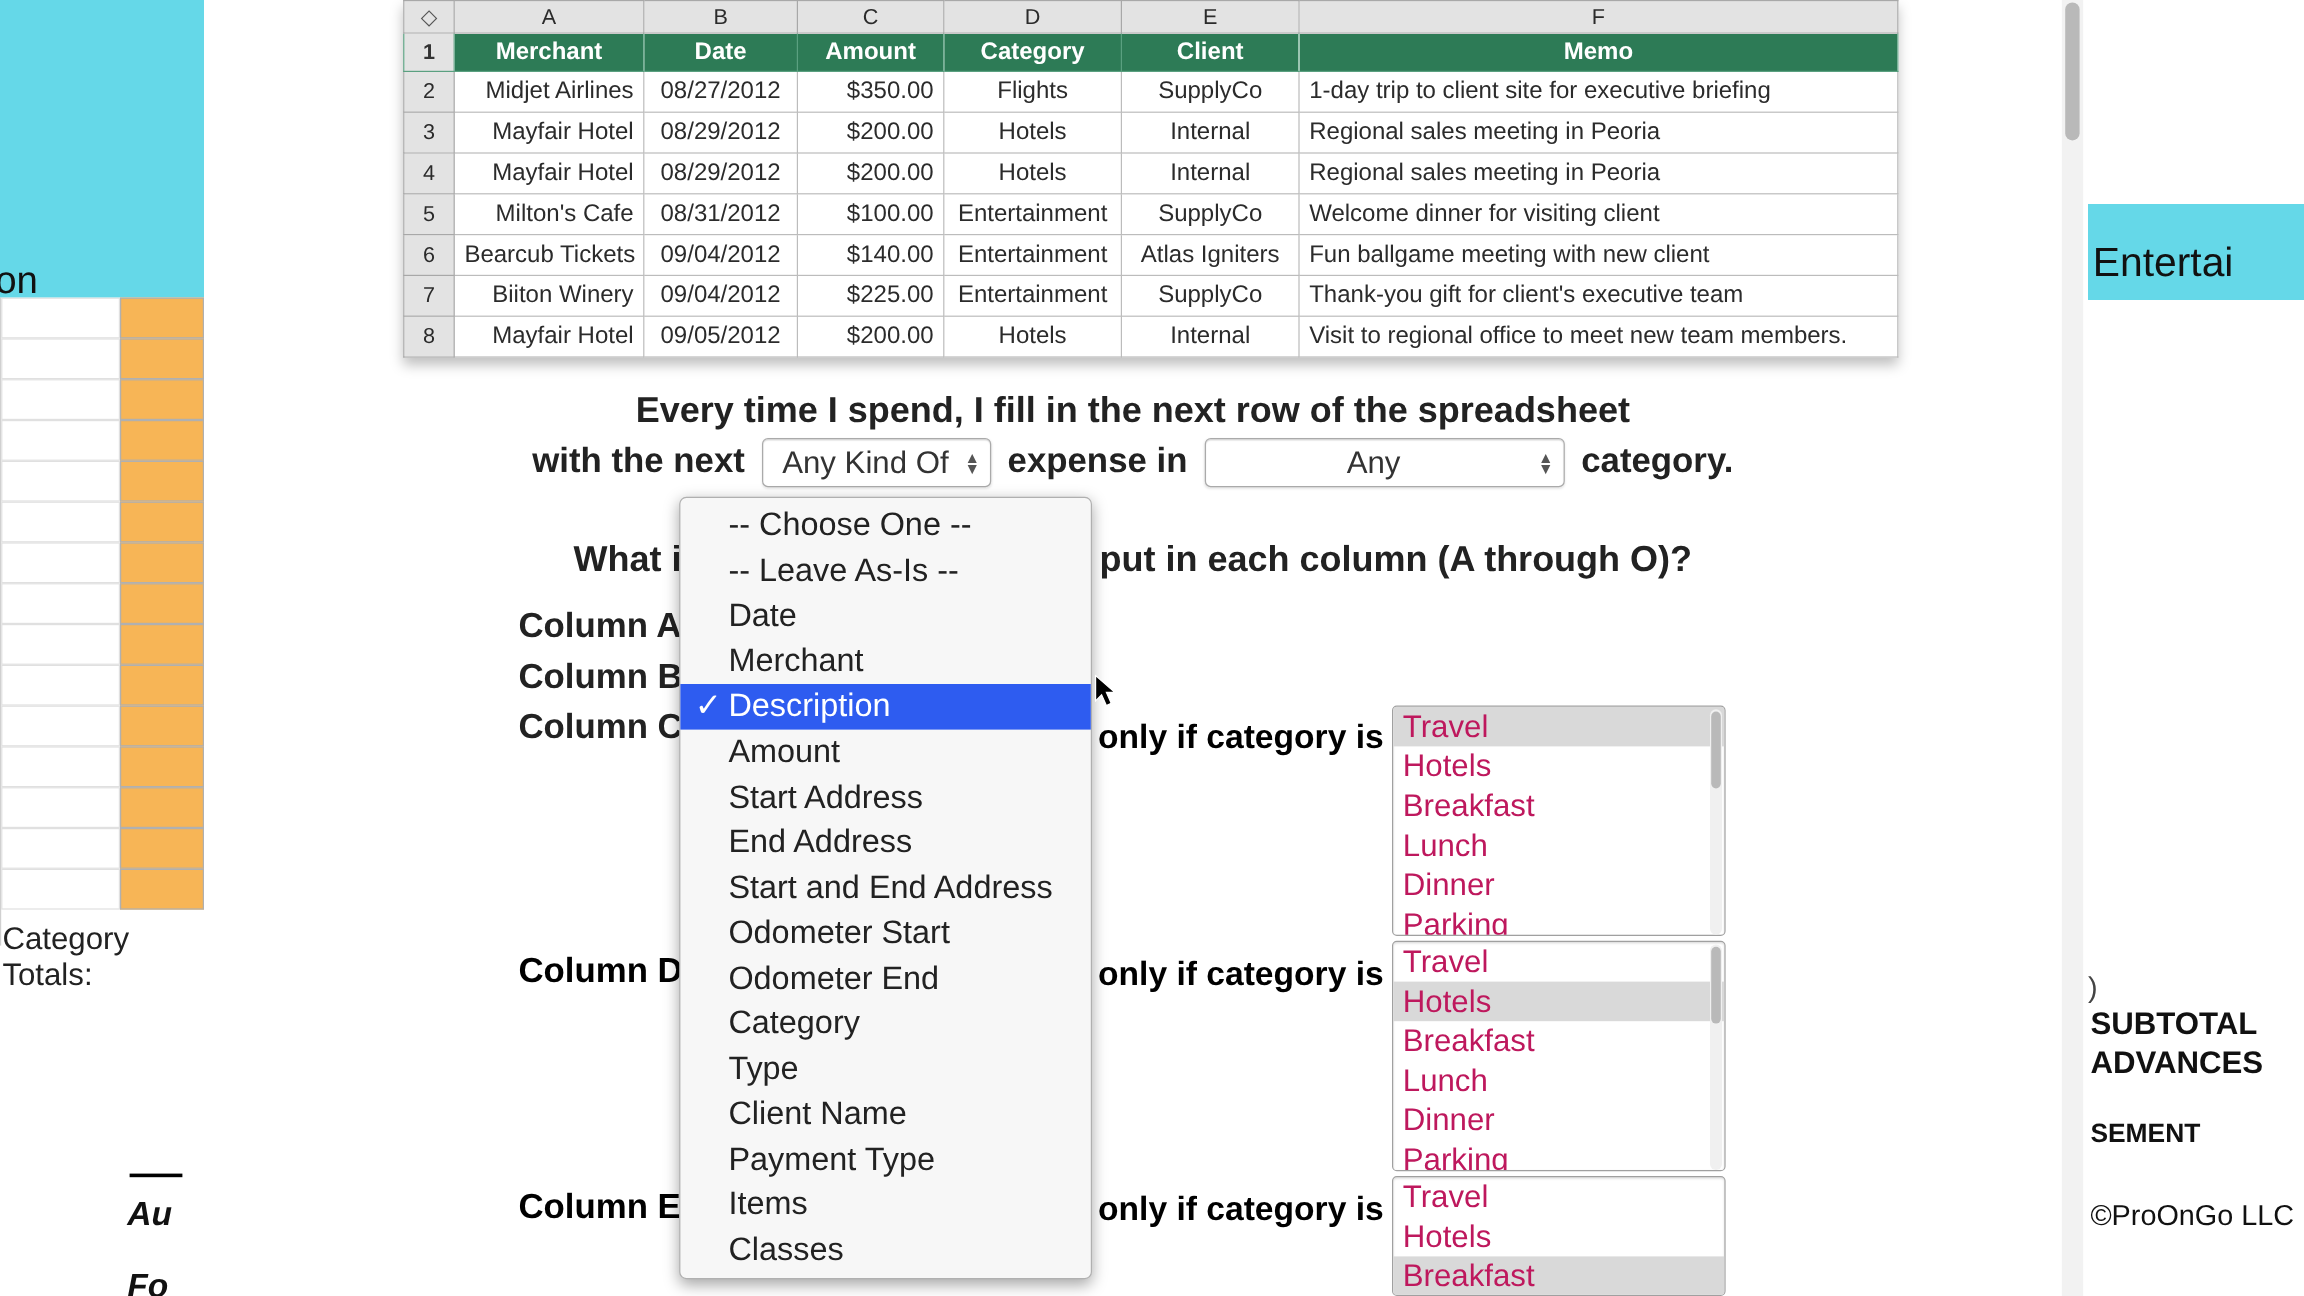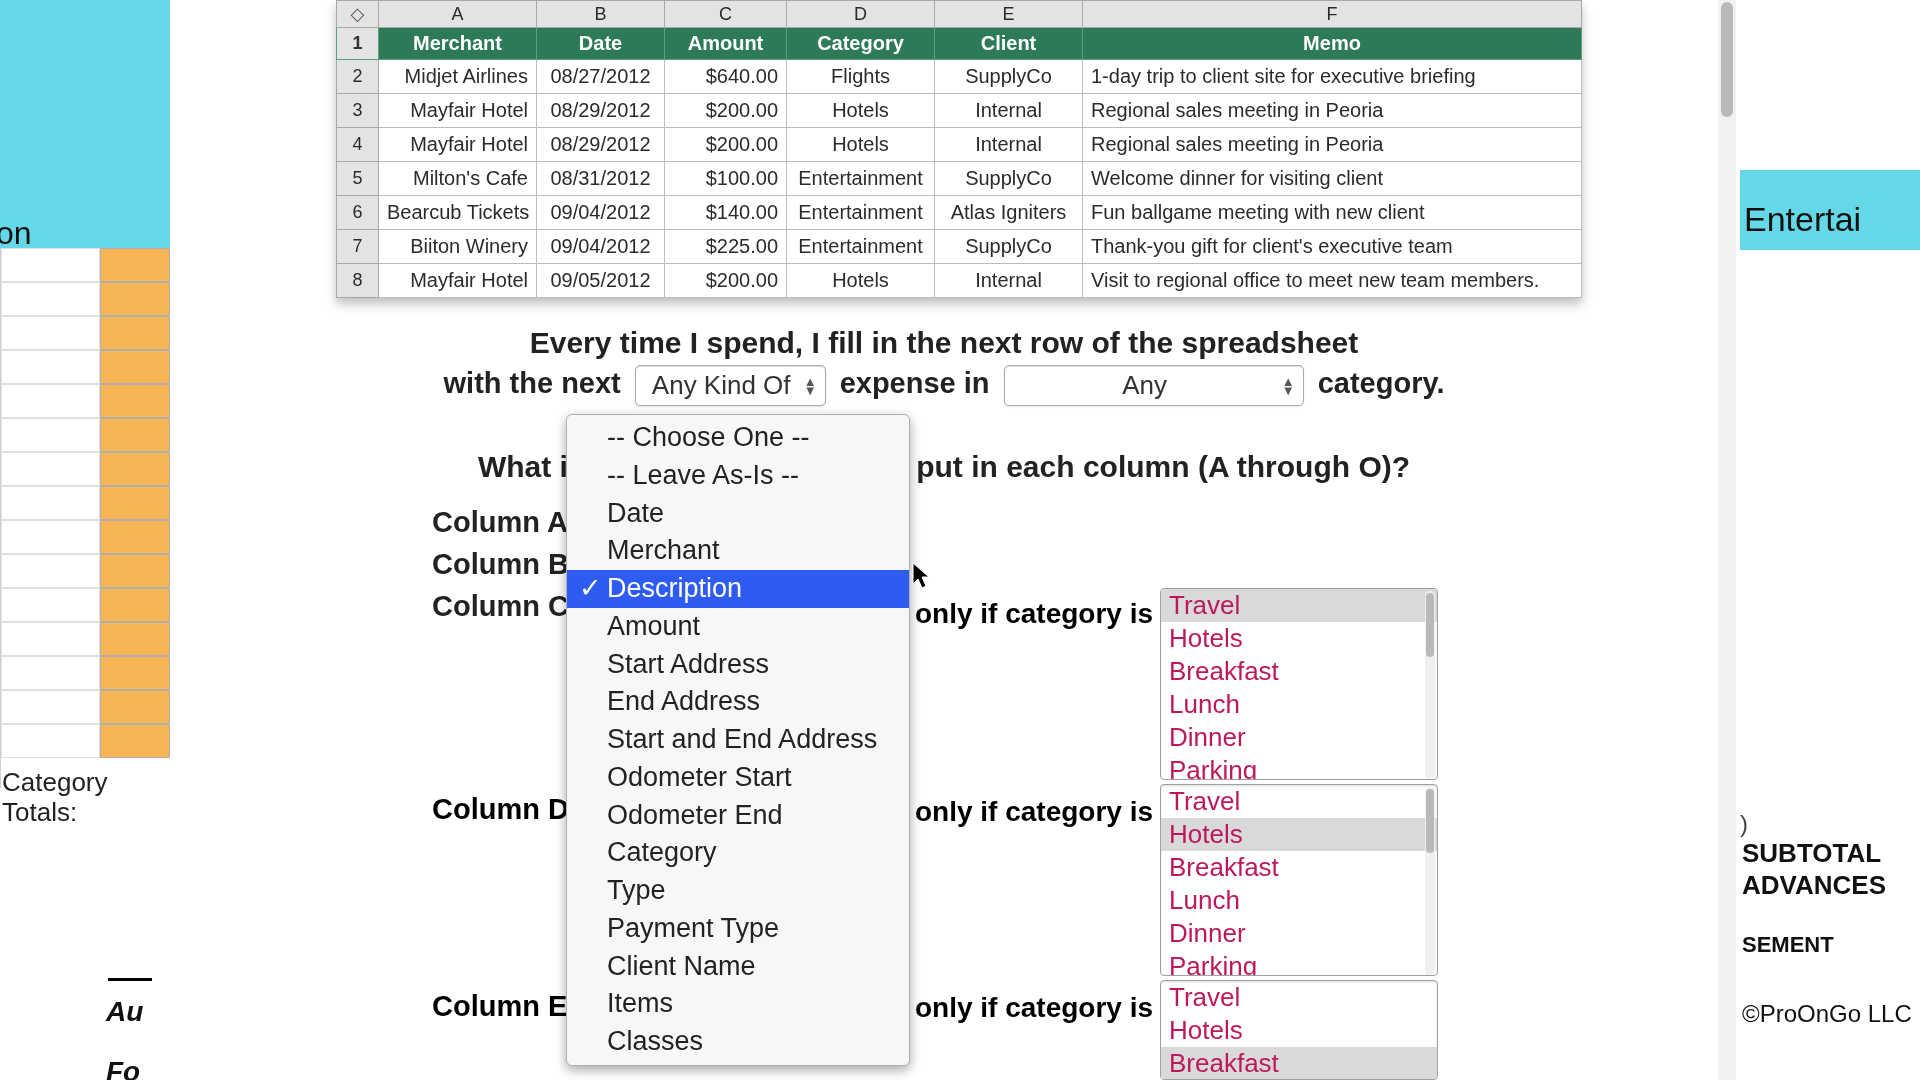--- a/index.html
+++ b/index.html
@@ -333,21 +333,21 @@
         <td>Date</td>
         <td>Amount</td>
         <td>Category</td>
         <td>Client</td>
         <td>Memo</td>
       </tr>
       <tr>
         <td class="rowhdr">2</td>
         <td class="c-merchant">Midjet Airlines</td>
         <td class="c-date">08/27/2012</td>
-        <td class="c-amount">$640.00</td>
+        <td class="c-amount">$350.00</td>
         <td class="c-category">Flights</td>
         <td class="c-client">SupplyCo</td>
         <td class="c-memo">1-day trip to client site for executive briefing</td>
       </tr>
       <tr>
             <td class="rowhdr">3</td>
             <td class="c-merchant">Mayfair Hotel</td>
             <td class="c-date">08/29/2012</td>
             <td class="c-amount">$200.00</td>
             <td class="c-category">Hotels</td>
@@ -469,22 +469,22 @@
     <div class="opt">Merchant</div>
     <div class="opt sel">Description</div>
     <div class="opt">Amount</div>
     <div class="opt">Start Address</div>
     <div class="opt">End Address</div>
     <div class="opt">Start and End Address</div>
     <div class="opt">Odometer Start</div>
     <div class="opt">Odometer End</div>
     <div class="opt">Category</div>
     <div class="opt">Type</div>
+    <div class="opt">Client Name</div>
     <div class="opt">Payment Type</div>
-    <div class="opt">Client Name</div>
     <div class="opt">Items</div>
     <div class="opt">Classes</div>
 
   </div>
 
   <div class="cursor">
     <svg viewBox="0 0 20 28">
         <path d="M1 1 L1 22 L6 17 L10 26 L14 24 L10 15 L17 15 Z" fill="#000" stroke="#fff" stroke-width="1"></path>
       </svg>
   </div>

